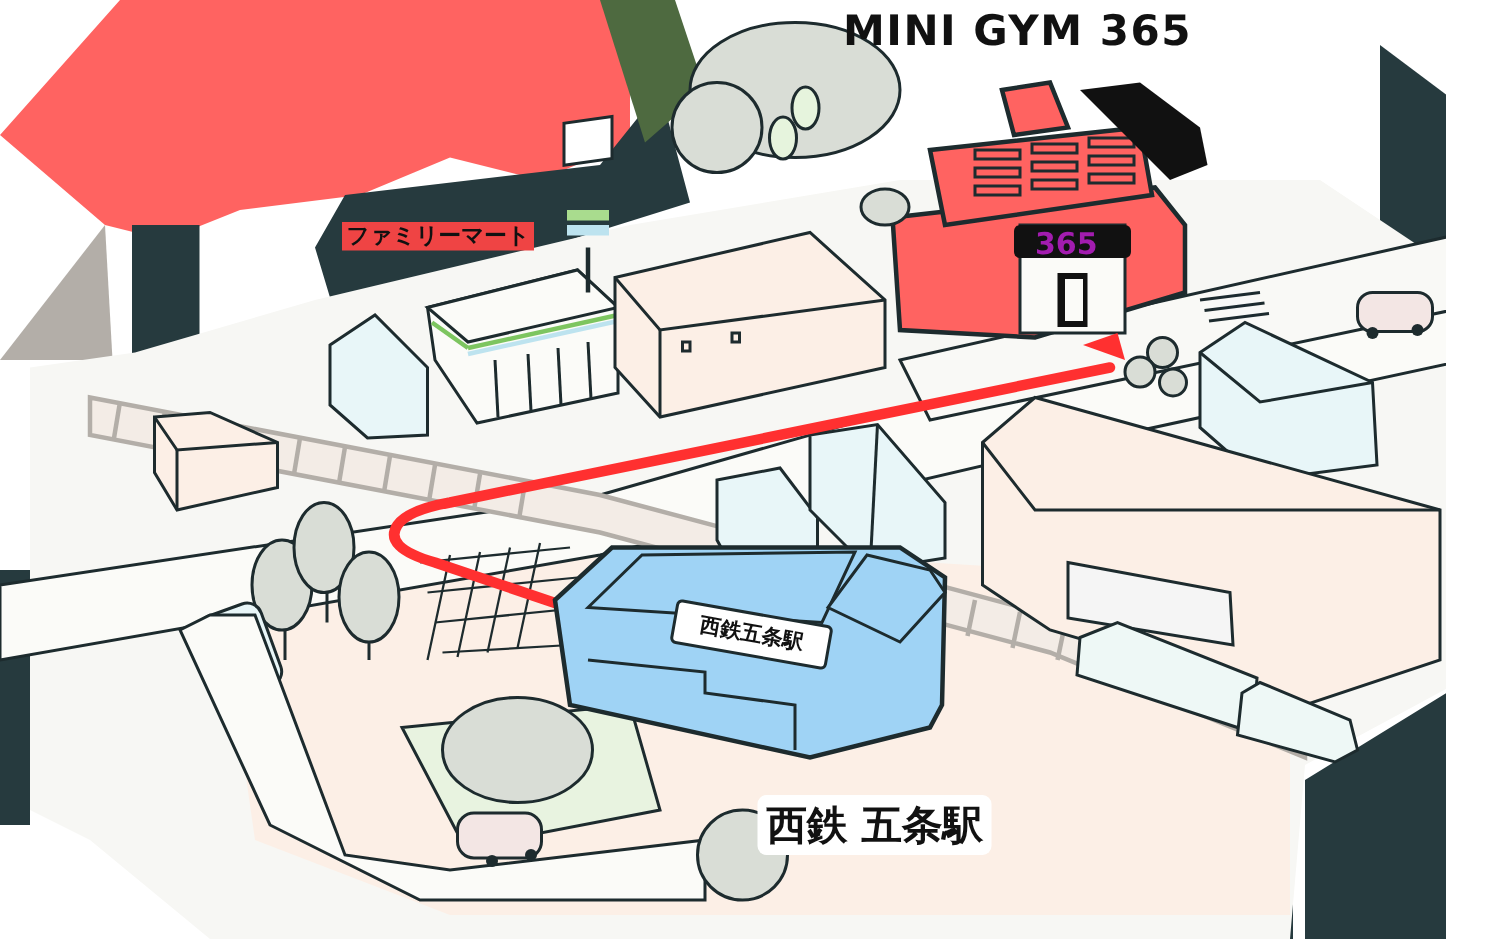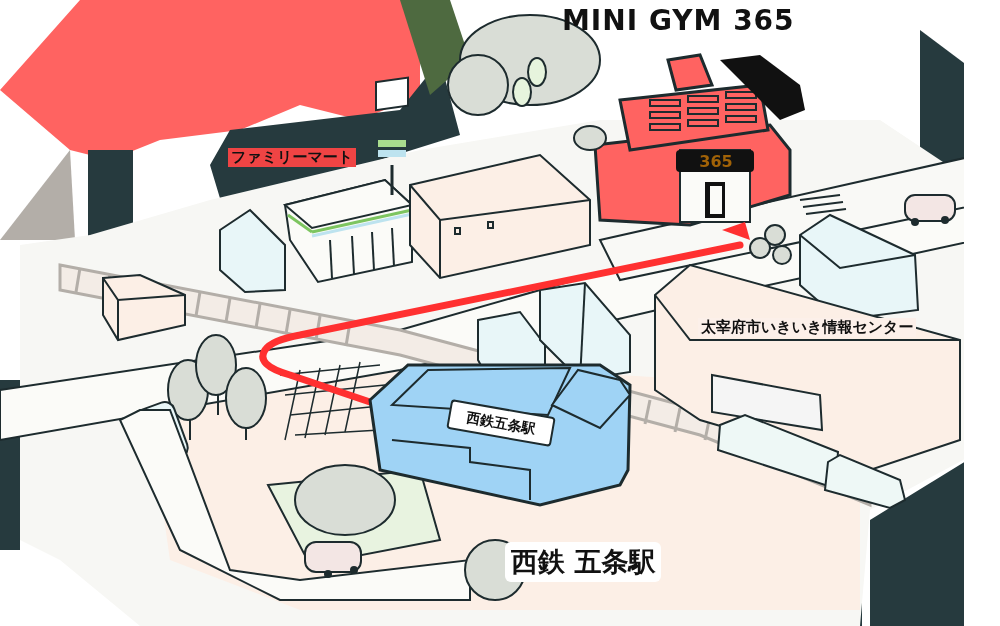--- a/index.html
+++ b/index.html
@@ -2,23 +2,23 @@
 <html><head>
 <meta charset="utf-8">
 <style>
   html, body { margin: 0; padding: 0; background: #ffffff; }
   #stage { position: relative; width: 964px; height: 626px; overflow: hidden; background: #ffffff; font-family: "DejaVu Sans", sans-serif; }
   svg#map { position: absolute; left: 0; top: 0; width: 1000px; height: 626px; }
   .lbl { position: absolute; color: #111; font-weight: bold; white-space: nowrap; font-family: "DejaVu Sans", sans-serif; }
   .lbl-gym { left: 562px; top: 4px; font-size: 28px; letter-spacing: 1px; font-family: "DejaVu Sans", sans-serif; }
   .lbl-fm { left: 228px; top: 148px; font-size: 15px; font-weight: bold; background: #ef4444; padding: 0 3px; }
   .lbl-center { left: 698px; top: 318px; font-size: 15px; font-weight: bold; background: #fcf0ea; padding: 0 3px; }
-  .lbl-station { left: 505px; top: 530px; font-size: 27px; font-weight: bold; background: #fff; padding: 2px 6px; border-radius: 6px; margin-top: 12px; }
+  .lbl-station { left: 505px; top: 530px; font-size: 27px; font-weight: bold; background: #fff; padding: 2px 6px; border-radius: 6px; }
   .sign-station { position: absolute; left: 448px; top: 408px; width: 102px; height: 26px; transform: rotate(10deg); background: #fff; border: 2px solid #1d2b2e; border-radius: 4px; font-size: 14px; font-weight: bold; text-align: center; line-height: 26px; color:#111; }
-  .sign-365 { position: absolute; left: 690px; top: 152px; width: 52px; height: 20px; color: #a16207; font-weight: bold; font-size: 16px; text-align: center; line-height: 20px; }
+  .sign-365 { position: absolute; left: 690px; top: 152px; width: 52px; height: 20px; color: #a21caf; font-weight: bold; font-size: 20px; line-height: 20px; }
 </style>
 </head>
 <body>
 
 <div id="stage">
   <svg id="map" viewBox="0 0 1000 626">
 
     <polygon points="0,90 80,0 420,0 420,95 360,120 300,105 240,130 160,140 110,160 70,150" fill="#ff6361"></polygon>
     <polygon points="0,240 70,150 75,240" fill="#b3aea8"></polygon>
     <rect x="88" y="150" width="45" height="95" fill="#263a3e"></rect>
@@ -200,16 +200,15 @@
 
     <g>
       <polygon points="720,425 745,415 838,452 836,478 825,485 718,450" fill="#eef8f6" stroke="#1d2b2e" stroke-width="2"></polygon>
       <polygon points="828,462 840,455 900,480 905,500 890,508 825,490" fill="#eef8f6" stroke="#1d2b2e" stroke-width="2"></polygon>
     </g>
   </svg>
 
   <div class="lbl lbl-gym">MINI GYM 365</div>
   <div class="sign-365">365</div>
   <div class="lbl lbl-fm">ファミリーマート</div>
-  <div class="lbl lbl-center">太宰府市いきいき情報センター</div>
   <div class="sign-station">西鉄五条駅</div>
   <div class="lbl lbl-station">西鉄 五条駅</div>
 </div>
 
 </body></html>

